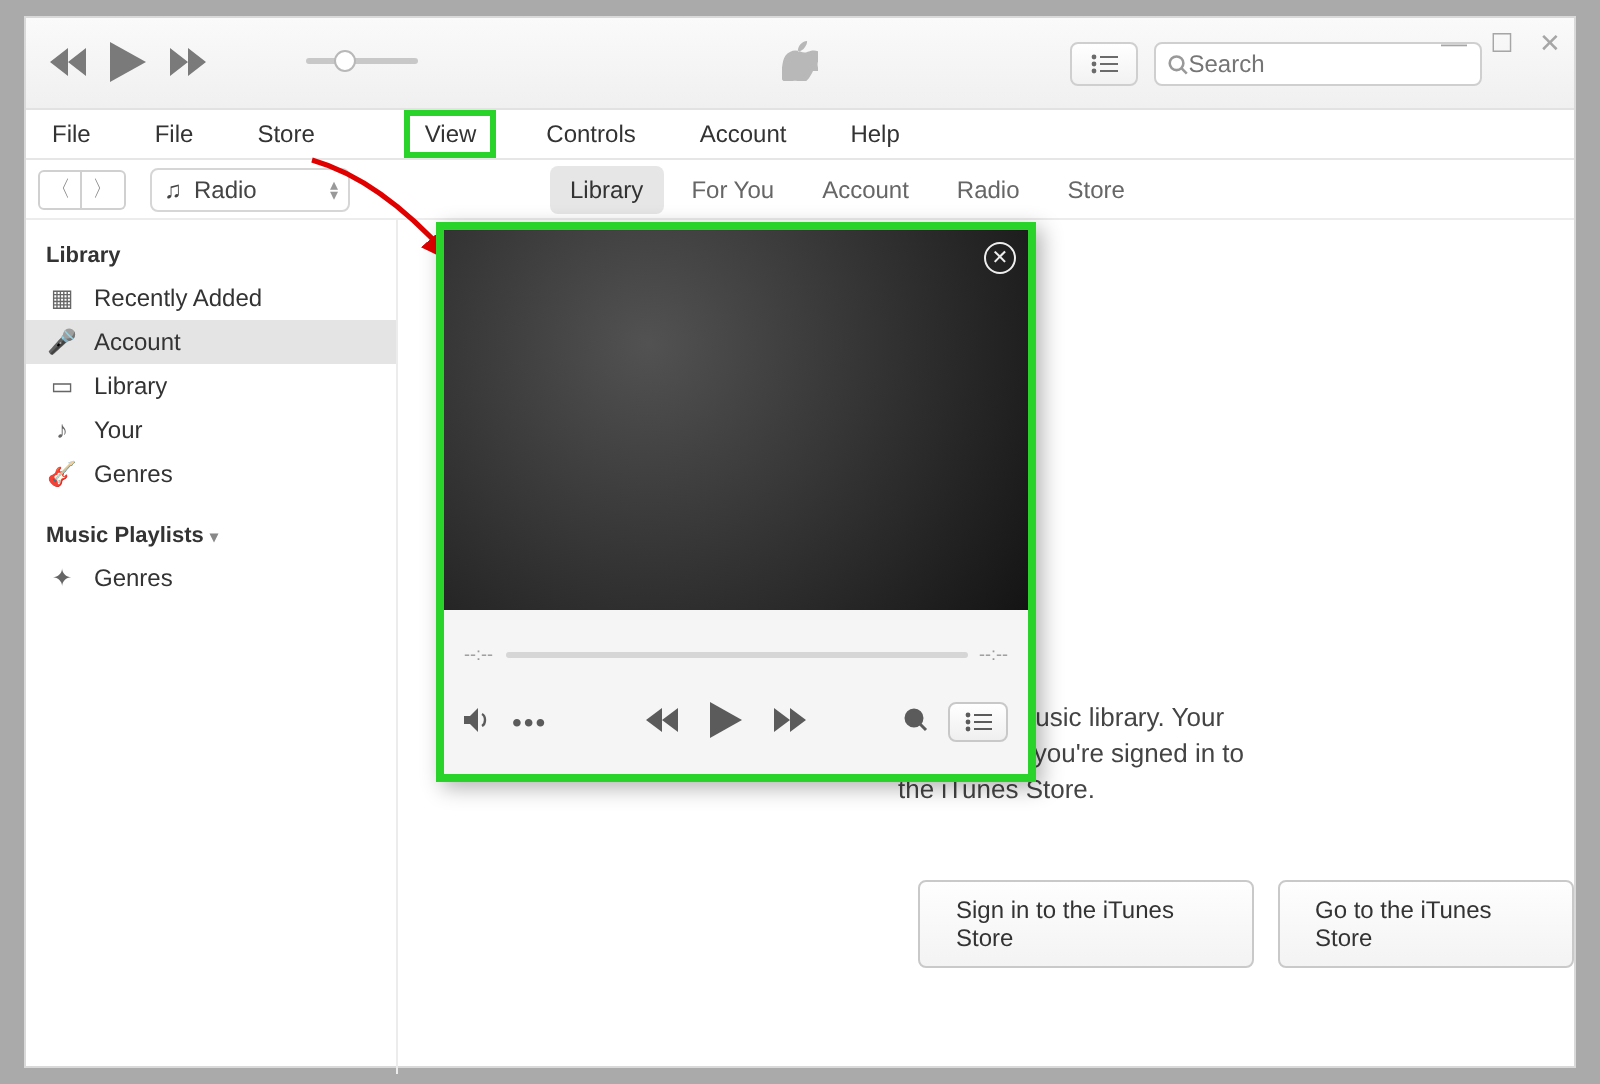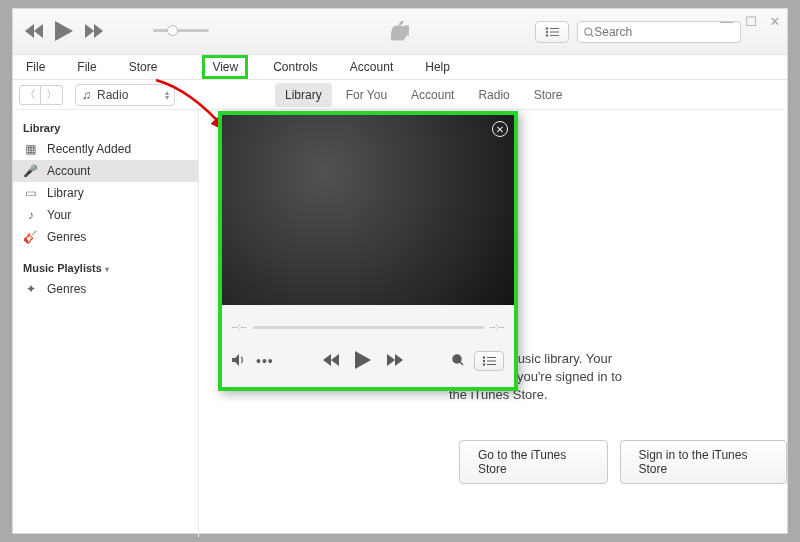--- a/index.html
+++ b/index.html
@@ -177,22 +177,22 @@
         </div>
       </div>
 
       <div class="main">
         <div class="msg">
           <span>ar in your music library. Your</span><br>
           <span>r whenever you're signed in to</span><br>
           <span>the iTunes Store.</span>
         </div>
         <div class="btns-row">
+          <div class="btn">Sign in to the iTunes Store</div>
           <div class="btn">Go to the iTunes Store</div>
-          <div class="btn">Sign in to the iTunes Store</div>
         </div>
       </div>
     </div>
 
     <svg class="arrow" width="90" height="70">
       <defs>
           <marker id="ah" markerWidth="8" markerHeight="8" refX="6" refY="3" orient="auto">
             <path d="M0,0 L7,3 L0,6 Z" fill="#e00000"></path>
           </marker>
         </defs>

